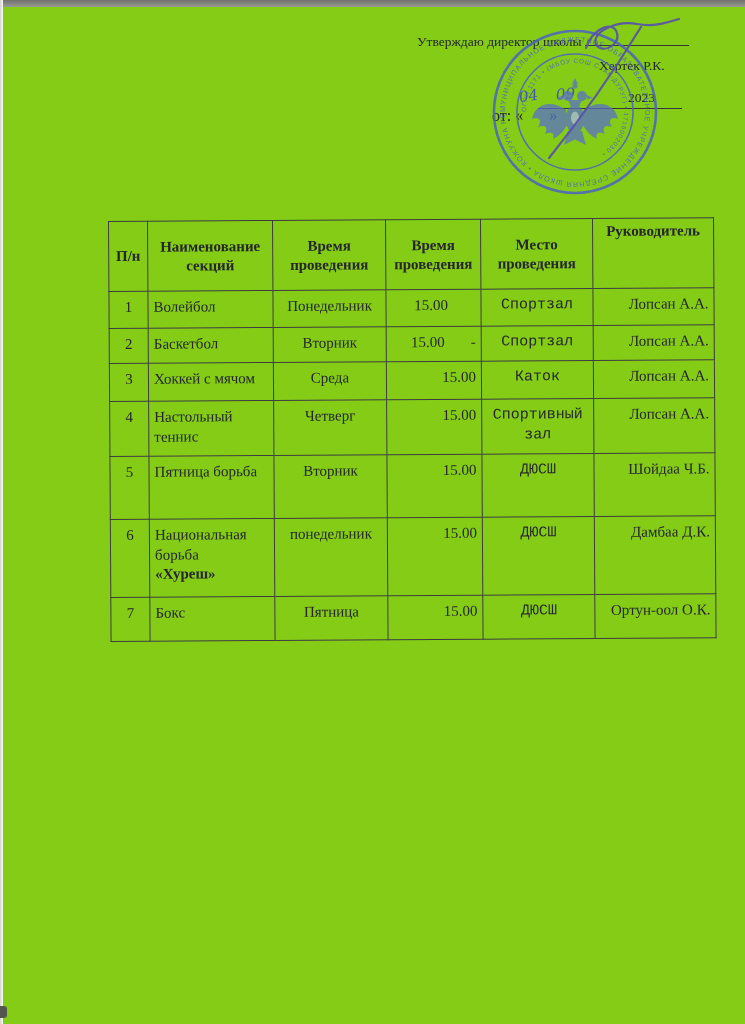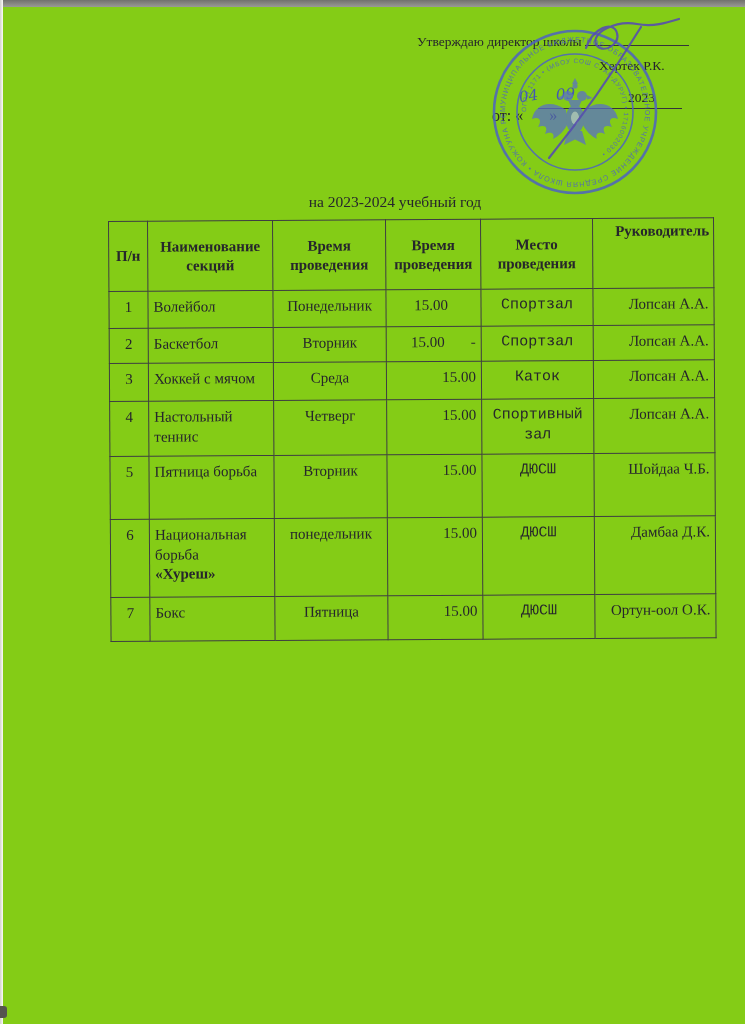--- a/index.html
+++ b/index.html
@@ -26,21 +26,21 @@
   .sig-overlay{position:absolute;left:0;top:0;width:745px;height:240px;pointer-events:none;}
 
   
   .title1{position:absolute;left:50px;top:159px;width:690px;text-align:center;font-size:15.5px;}
   .title2{position:absolute;left:50px;top:193px;width:690px;text-align:center;font-size:15.5px;}
 
   
   table.sched{position:absolute;left:108px;top:221px;border-collapse:collapse;table-layout:fixed;transform:rotate(-0.35deg);transform-origin:0 0;font-size:15px;}
   table.sched,.sched th,.sched td{border:1.6px solid #3e3e42;}
   .sched th{font-weight:bold;vertical-align:middle;padding:3px 4px;line-height:1.25;}
-  .sched th:last-child{vertical-align:top;text-align:right;}
+  .sched th:last-child{vertical-align:top;}
   .sched thead tr{height:70px;}
   .sched td{vertical-align:top;padding:6px 5px 2px;line-height:1.3;}
   .sched tbody tr:nth-child(1){height:37px;}
   .sched tbody tr:nth-child(2){height:35px;}
   .sched tbody tr:nth-child(3){height:38px;}
   .sched tbody tr:nth-child(4){height:55px;}
   .sched tbody tr:nth-child(5){height:63px;}
   .sched tbody tr:nth-child(6){height:78px;}
   .sched tbody tr:nth-child(7){height:44px;}
   .col-num{text-align:center;}
@@ -97,21 +97,20 @@
     </g>
   </svg>
 
   <svg class="sig-overlay">
     <g stroke="#574fae" stroke-width="2.2" fill="none" stroke-linecap="round" opacity="0.9">
       <path d="M586,48 C593,28 613,20 617,33 C621,45 601,55 596,44 C591,33 616,20 637,24 C653,27 666,23 679,19"></path>
       <path d="M641,27 C622,58 588,110 549,158"></path>
     </g>
   </svg>
 
-  <div class="title2">на 2023-2024 учебный год</div>
 
   <table class="sched">
       <colgroup>
         <col style="width: 39px;">
         <col style="width: 125px;">
         <col style="width: 113px;">
         <col style="width: 95px;">
         <col style="width: 112px;">
         <col style="width: 121px;">
       </colgroup>

